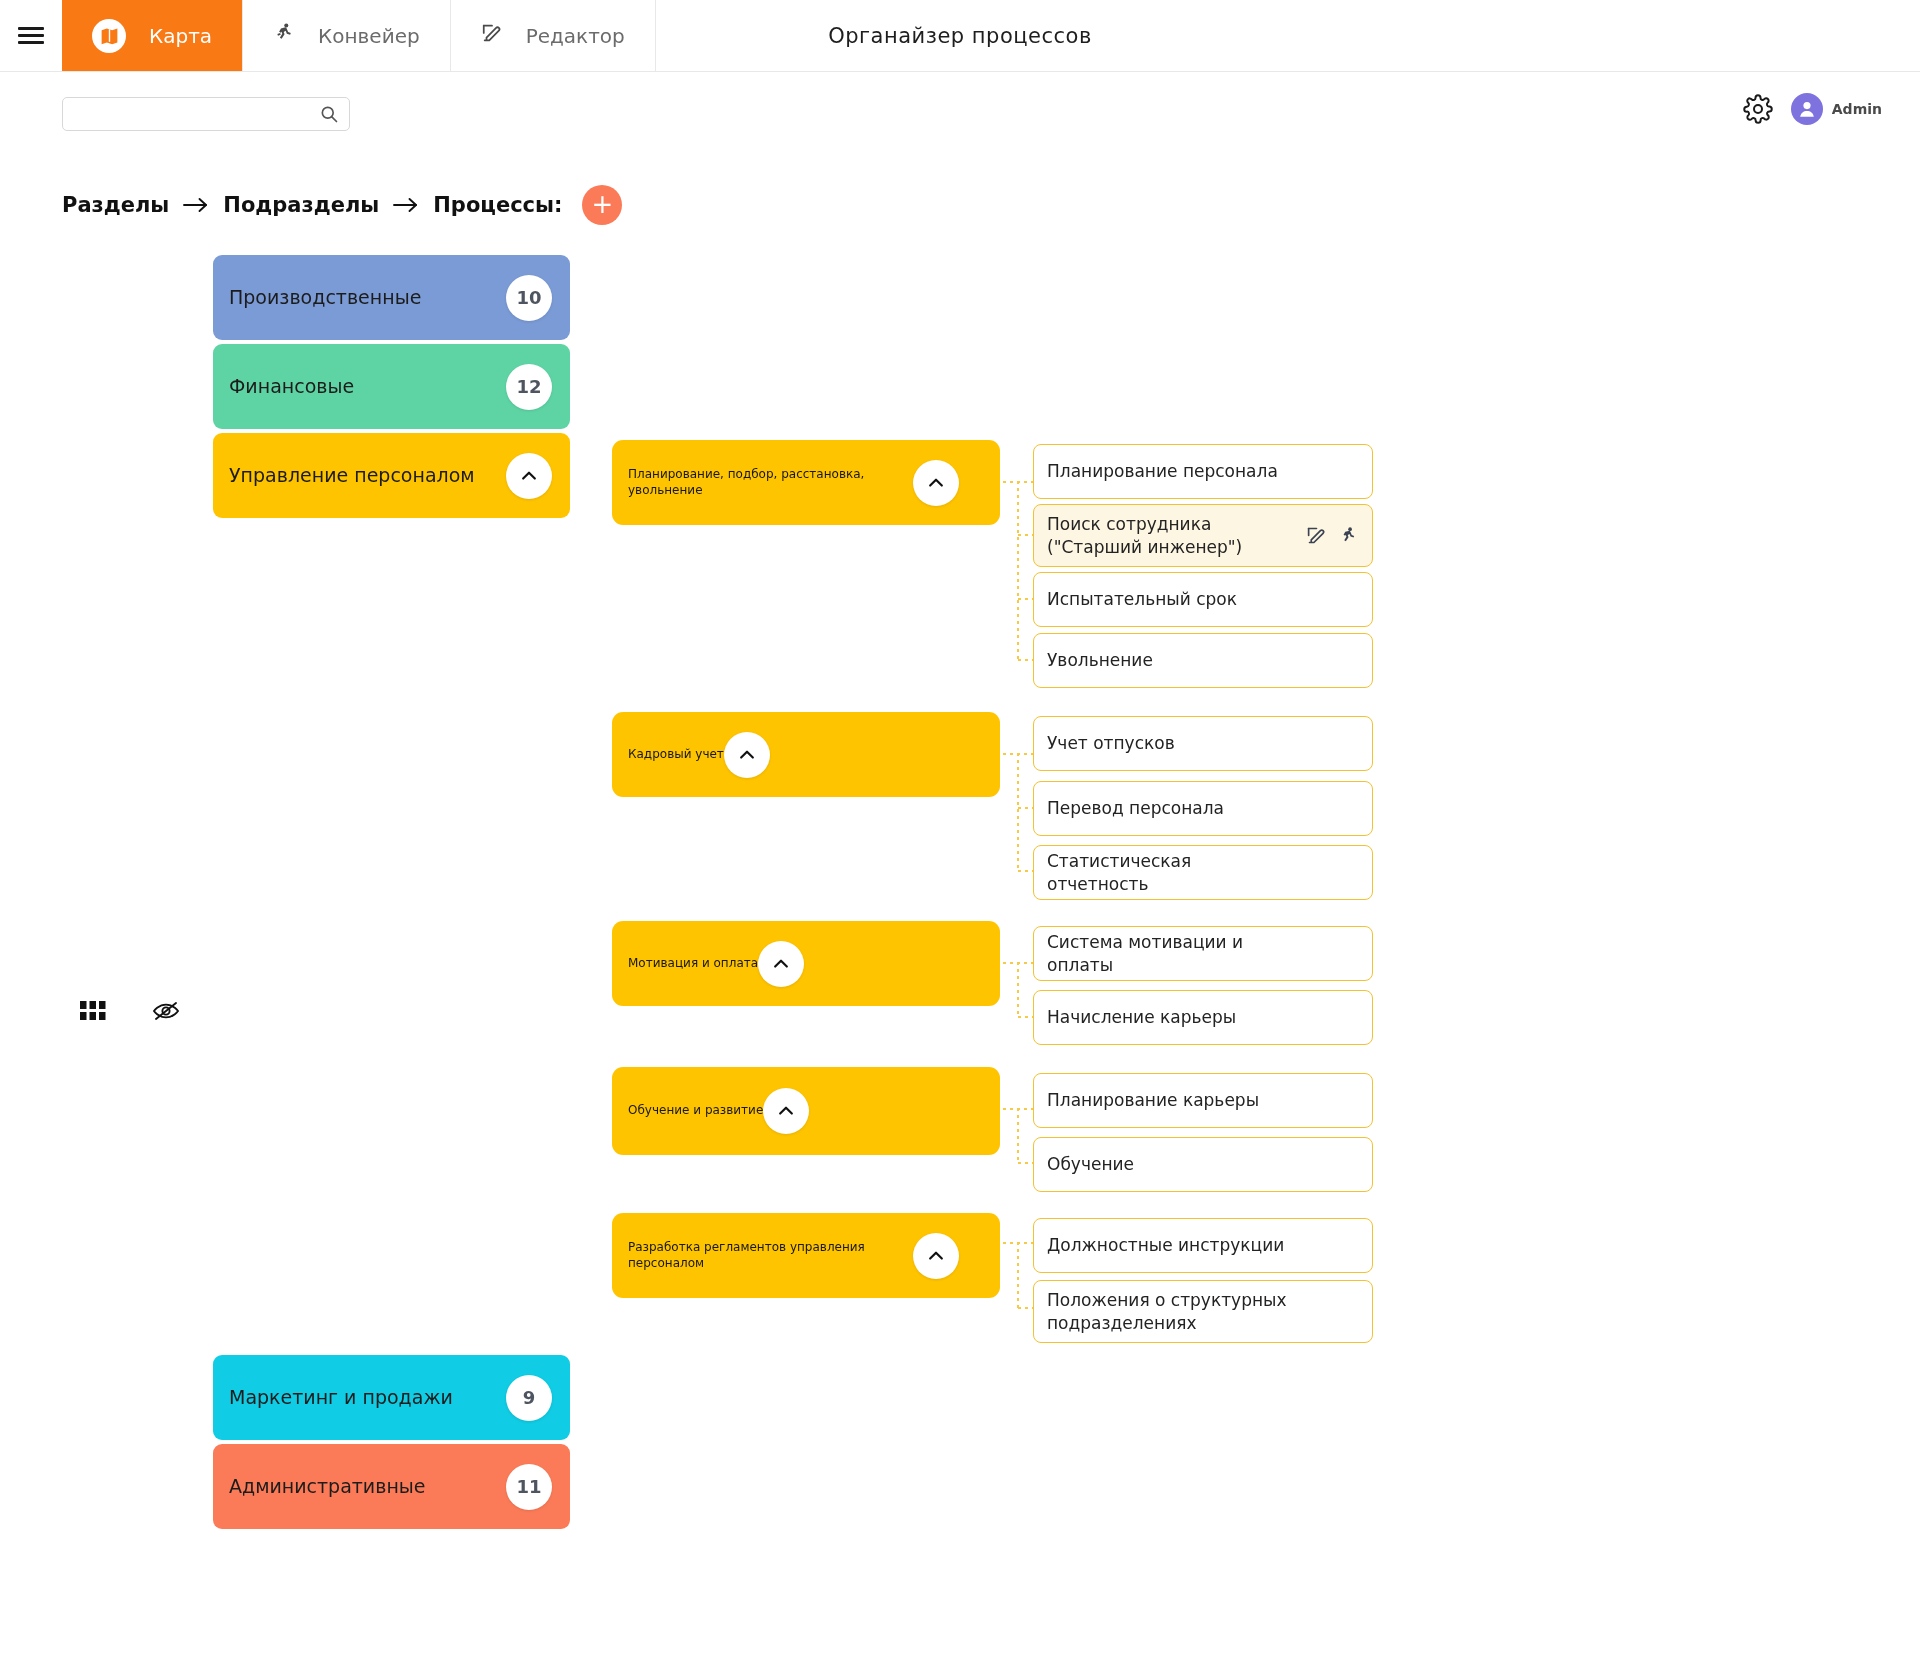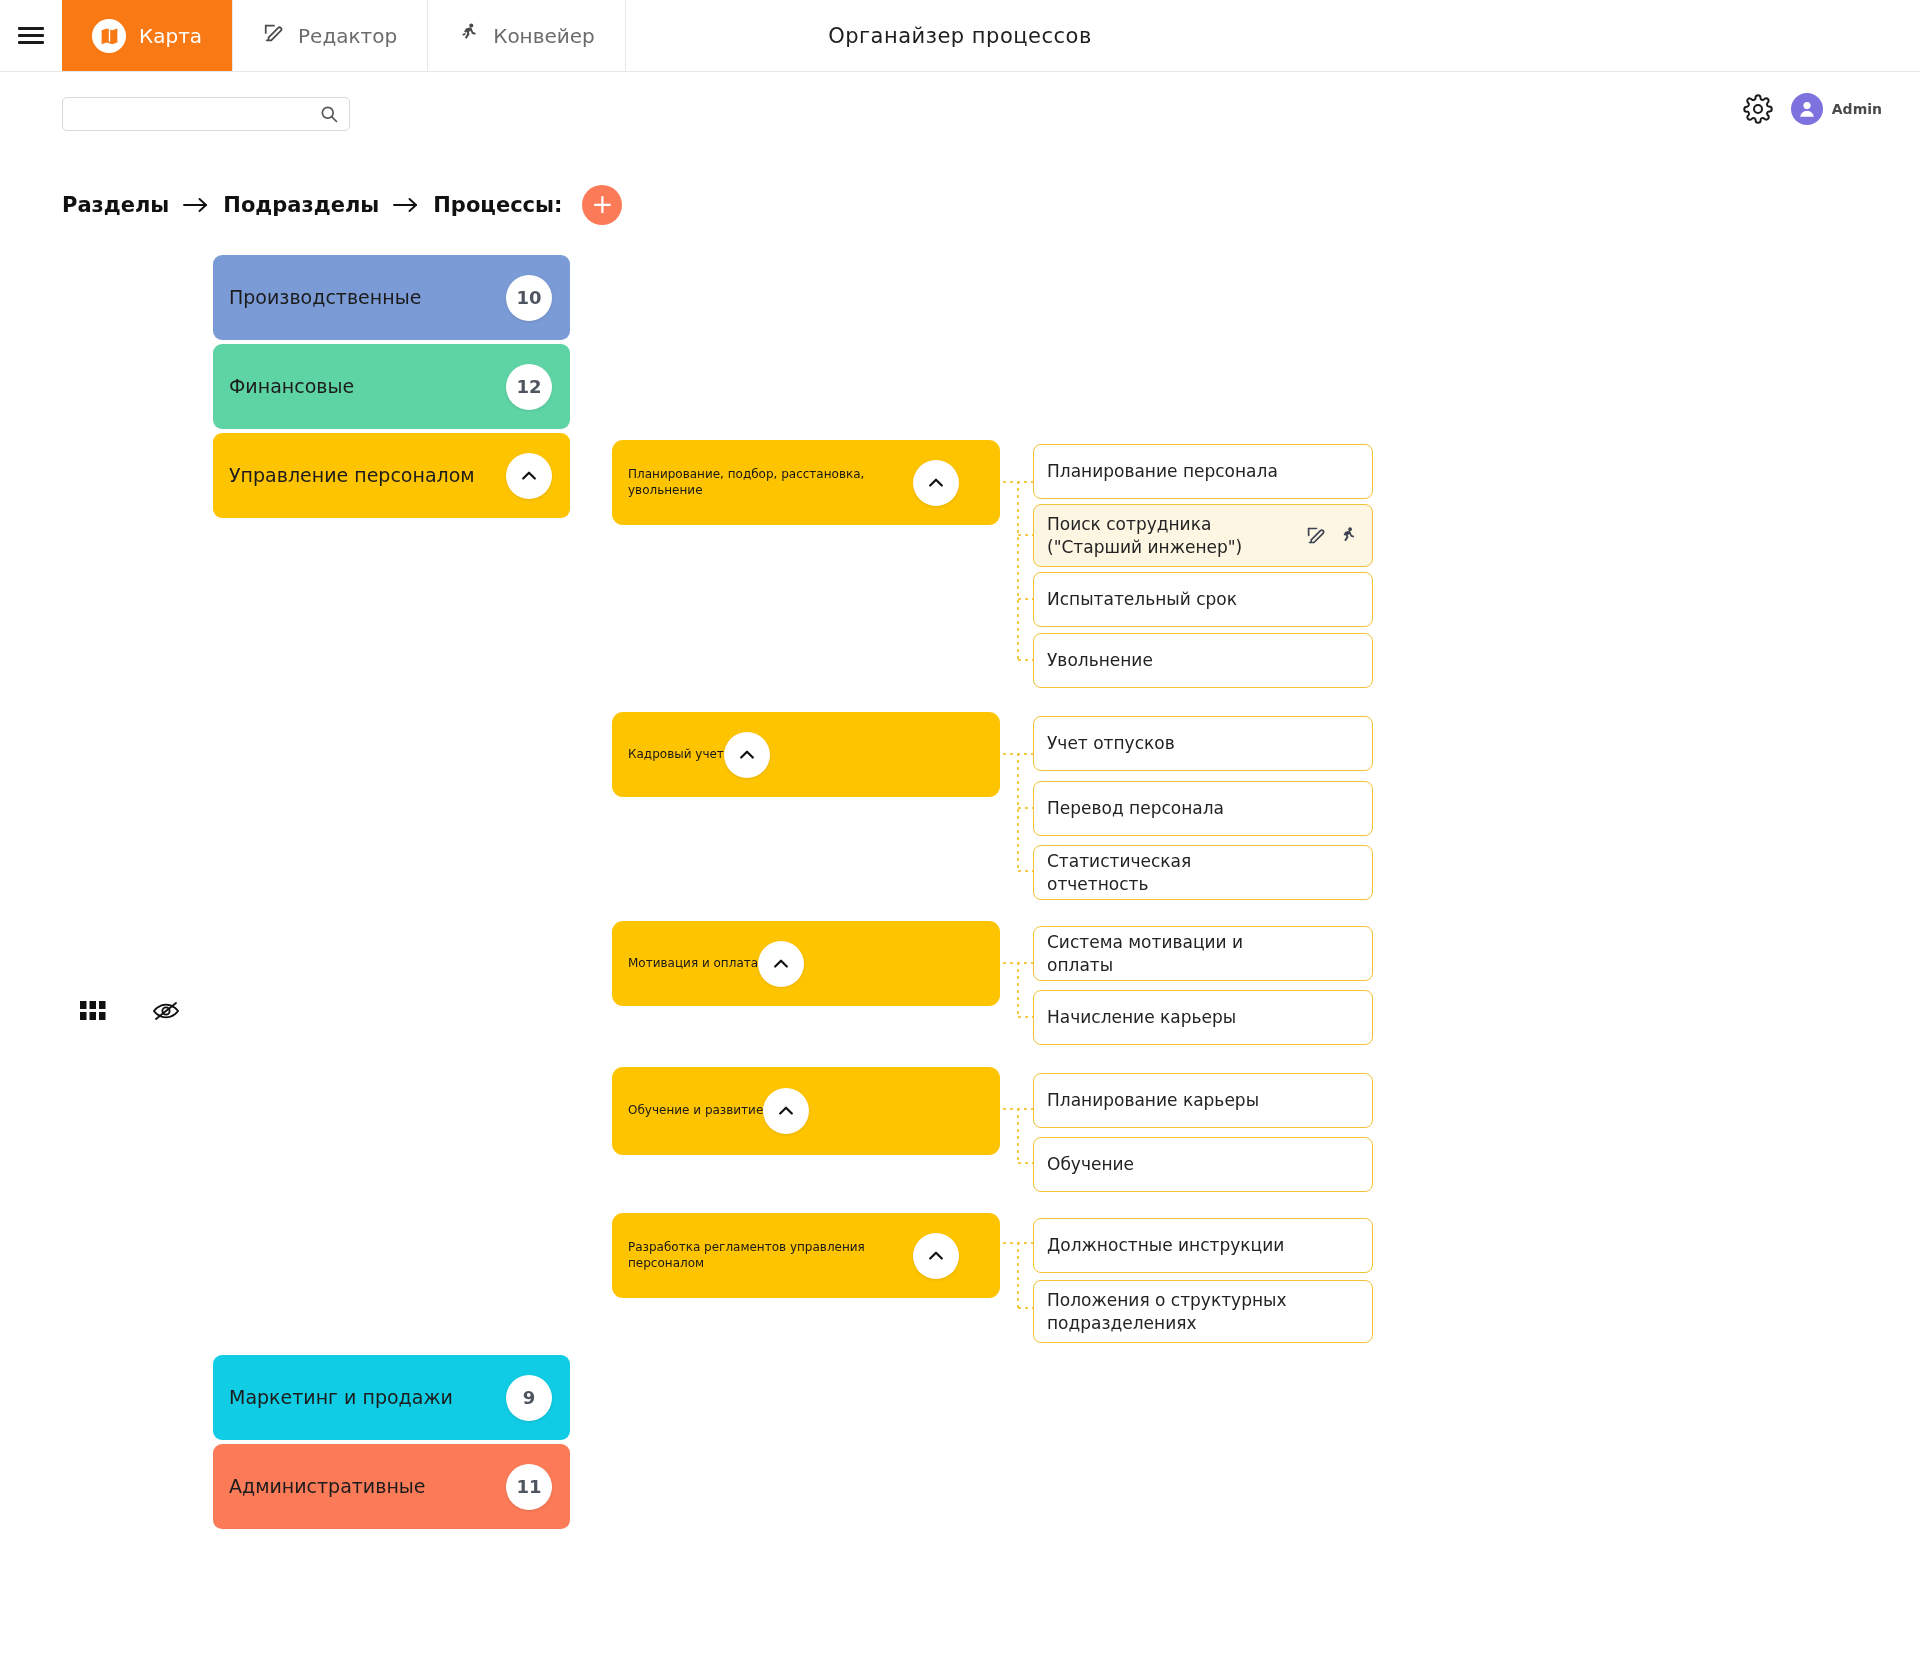--- a/index.html
+++ b/index.html
@@ -19,21 +19,21 @@
     background:#ffffff; border-bottom:1px solid #e8e8e8;
     display:flex; align-items:stretch;
   }
   .hamburger{
     width:62px; display:flex; align-items:center; justify-content:center;
     cursor:pointer;
   }
   .hamburger .bars{ width:26px; }
   .hamburger .bars i{ display:block; height:3px; background:#1a1a1a; margin:4px 0; border-radius:1px;}
   .tab{
-    display:flex; align-items:center; gap:13px;
+    display:flex; align-items:center; gap:23px;
     padding:0 30px;
     border-right:1px solid #e8e8e8;
     font-size:20px; color:#6b6b6b;
     cursor:pointer;
     background:#fff;
   }
   .tab.active{ background:#F97A14; color:#ffffff; }
   .tab .tablabel{ white-space:nowrap; }
   .map-badge{
     width:34px;height:34px;border-radius:50%;
@@ -176,38 +176,38 @@
       <svg width="21" height="21" viewBox="0 0 24 24">
           <path fill="#F97A14" d="M3 6l6-2 6 2 6-2v16l-6 2-6-2-6 2V6z"></path>
           <path fill="#fff" d="M11.2 4.8h1.6v14.4h-1.6z"></path>
         </svg>
     </span>
     <span class="tablabel">Карта</span>
   </div>
 
   <div class="tab">
     <span>
+      <svg width="22" height="22" viewBox="0 0 24 24" fill="#4a4a4a">
+        <circle cx="14.5" cy="3.8" r="2.2"></circle>
+        <path d="M12.6 7.2 9 9.6l1.1 3.2-2.6 4.4 1.9 1.2 3.2-5-.9-2.6 2.1-1.2 1.3 3.1 3.6 1.2.7-2-2.9-1-1.6-3.9a2 2 0 0 0-2.3-1.1l-3.9 1.1-2 3.6 1.9 1 1.5-2.7z"></path>
+        <path d="M5 12.6h3.2v1.8H5z" transform="rotate(-20 6.6 13.5)"></path>
+      </svg>
+    </span>
+    <span class="tablabel">Конвейер</span>
+  </div>
+
+  <div class="tab">
+    <span>
       <svg width="22" height="22" viewBox="0 0 24 24" fill="none" stroke="#4a4a4a" stroke-width="1.9" stroke-linecap="round" stroke-linejoin="round">
         <path d="M4 20h5l10.5-10.5a2.1 2.1 0 0 0-3-3L6 17v3z"></path>
           <path d="M3 4h9"></path>
           <path d="M3 4v8"></path>
       </svg>
     </span>
     <span class="tablabel">Редактор</span>
-  </div>
-
-  <div class="tab">
-    <span>
-      <svg width="22" height="22" viewBox="0 0 24 24" fill="#4a4a4a">
-        <circle cx="14.5" cy="3.8" r="2.2"></circle>
-        <path d="M12.6 7.2 9 9.6l1.1 3.2-2.6 4.4 1.9 1.2 3.2-5-.9-2.6 2.1-1.2 1.3 3.1 3.6 1.2.7-2-2.9-1-1.6-3.9a2 2 0 0 0-2.3-1.1l-3.9 1.1-2 3.6 1.9 1 1.5-2.7z"></path>
-        <path d="M5 12.6h3.2v1.8H5z" transform="rotate(-20 6.6 13.5)"></path>
-      </svg>
-    </span>
-    <span class="tablabel">Конвейер</span>
   </div>
 </div>
 <div class="apptitle">Органайзер  процессов</div>
 
 <div class="searchwrap">
   <input class="searchbox" type="text" placeholder="" style="">
   <span class="search-icon">
     <svg width="20" height="20" viewBox="0 0 24 24" fill="none" stroke="#555" stroke-width="2" stroke-linecap="round">
       <circle cx="10.5" cy="10.5" r="6.5"></circle>
         <path d="M15.4 15.4 21 21"></path>

